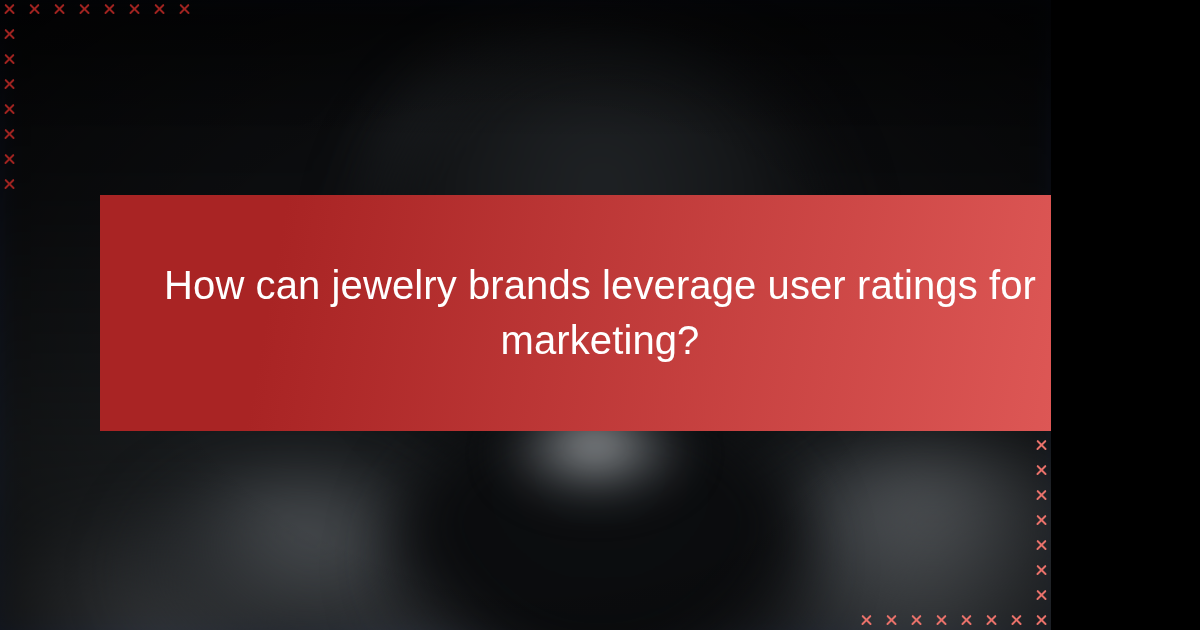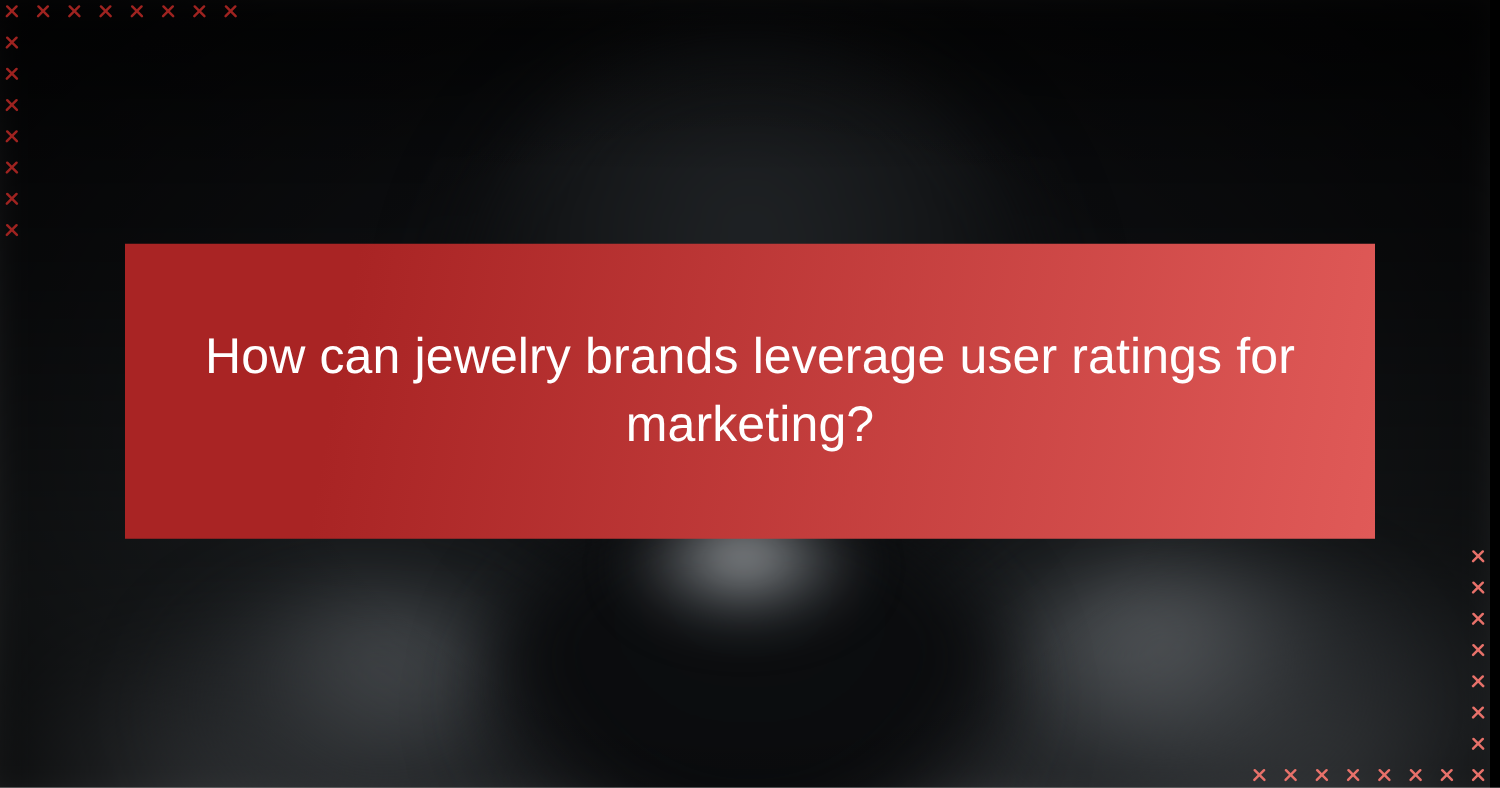--- a/index.html
+++ b/index.html
@@ -149,21 +149,21 @@
     font-weight: 400;
     font-size: 40px;
     line-height: 55px;
     letter-spacing: 0.1px;
     white-space: pre-line;
   }
 </style>
 </head>
 <body>
 
-<div id="stage" style="width: 1192px; height: 630px; background: #ffffff;">
+<div id="stage" style="width: 1051px; height: 630px; background: #1d4ed8;">
 
   <div class="bg-layer">
     <div class="bg-base"></div>
     <div class="bg-head"></div>
     <div class="bg-shoulder-l"></div>
     <div class="bg-shoulder-r"></div>
     <div class="bg-torso"></div>
     <div class="bg-chin"></div>
     <div class="bg-vignette"></div>
   </div>

